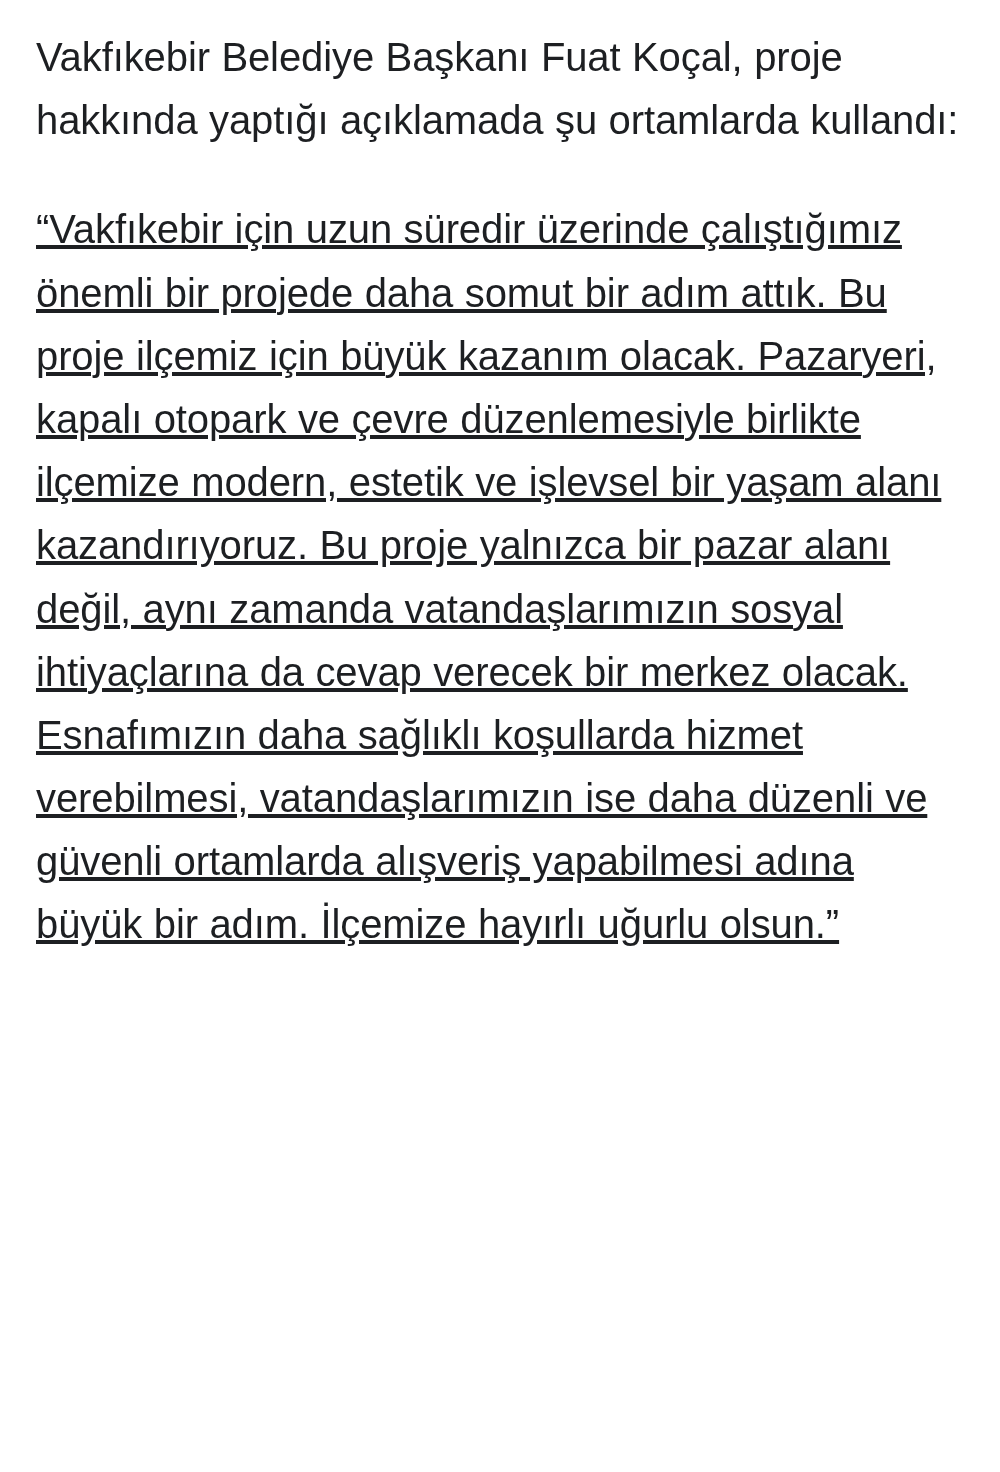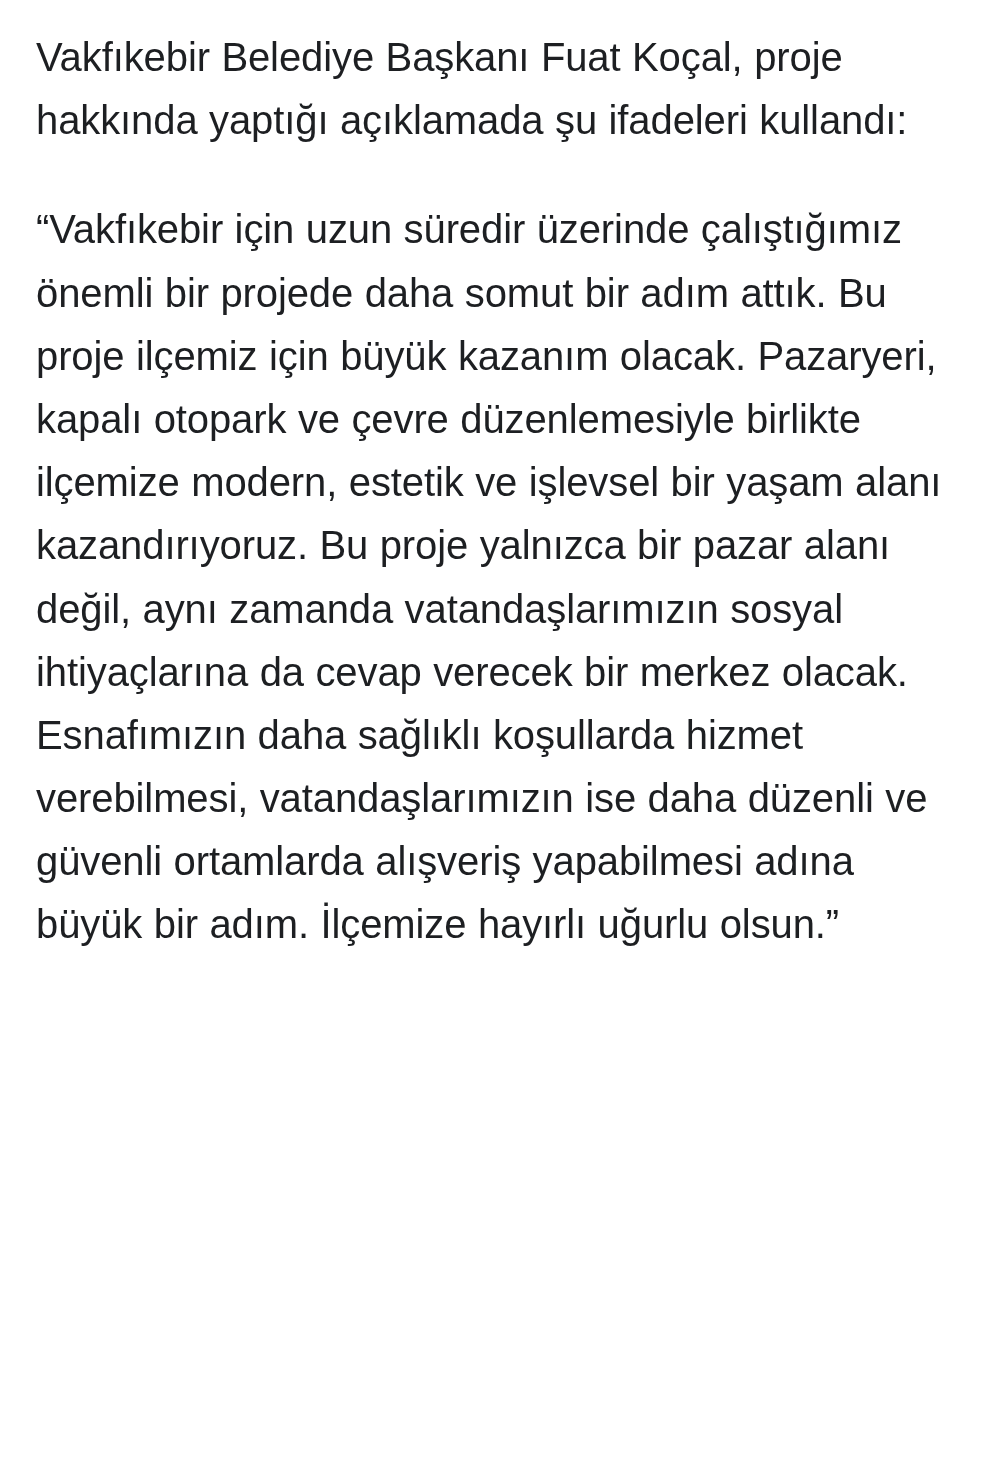--- a/index.html
+++ b/index.html
@@ -27,21 +27,22 @@
     font-size: 40px;
     line-height: 1.58;
     letter-spacing: -0.1px;
     color: #1d1f22;
     font-weight: 400;
     text-align: left;
     word-spacing: 0.5px;
   }
   p.para + p.para {
     margin-top: 46px;
+    text-decoration: underline;
   }
 </style>
 </head>
 <body>
 
 <article class="article-body">
-  <p class="para">Vakfıkebir Belediye Başkanı Fuat Koçal, proje hakkında yaptığı açıklamada şu ifadeleri kullandı:</p>
+  <p class="para">Vakfıkebir Belediye Başkanı Fuat Koçal, proje hakkında yaptığı açıklamada şu ortamlarda kullandı:</p>
   <p class="para">“Vakfıkebir için uzun süredir üzerinde çalıştığımız önemli bir projede daha somut bir adım attık. Bu proje ilçemiz için büyük kazanım olacak. Pazaryeri, kapalı otopark ve çevre düzenlemesiyle birlikte ilçemize modern, estetik ve işlevsel bir yaşam alanı kazandırıyoruz. Bu proje yalnızca bir pazar alanı değil, aynı zamanda vatandaşlarımızın sosyal ihtiyaçlarına da cevap verecek bir merkez olacak. Esnafımızın daha sağlıklı koşullarda hizmet verebilmesi, vatandaşlarımızın ise daha düzenli ve güvenli ortamlarda alışveriş yapabilmesi adına büyük bir adım. İlçemize hayırlı uğurlu olsun.”</p>
 </article>
 
 </body></html>

